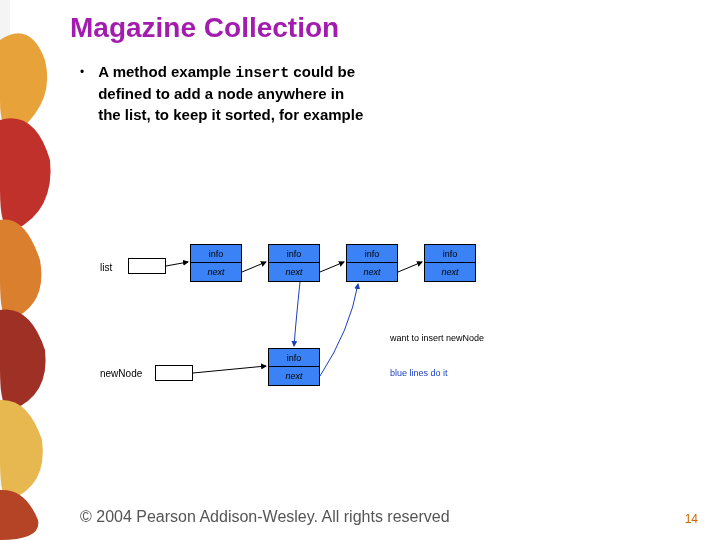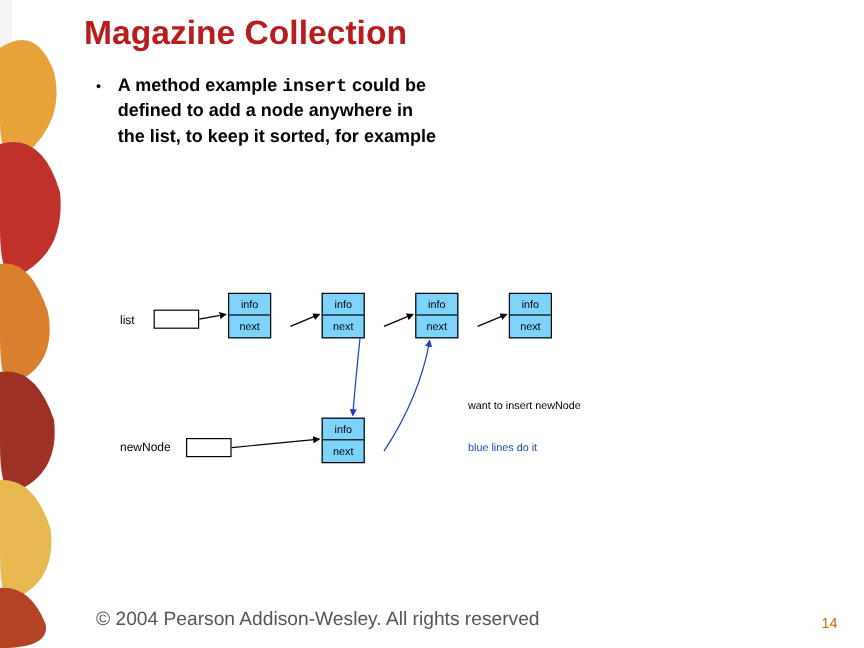--- a/index.html
+++ b/index.html
@@ -20,21 +20,21 @@
   }
   .slide-content {
     position: absolute;
     left: 70px;
     top: 12px;
     right: 20px;
   }
   .title {
     font-size: 28px;
     font-weight: bold;
-    color: #b91c1c;
+    color: #a21caf;
     margin-bottom: 18px;
   }
   .bullet-block {
     display: flex;
     align-items: flex-start;
     margin-left: 10px;
     width: 290px;
   }
   .bullet-dot {
     font-size: 12px;
@@ -61,33 +61,33 @@
     height: 210px;
   }
   .dlabel {
     position: absolute;
     font-family: "Comic Sans MS", cursive, sans-serif;
     font-size: 10px;
     color: #000;
   }
   .node {
     position: absolute;
-    width: 36px;
+    width: 52px;
     border: 1px solid #000;
-    background: #7dd3fc;
+    background: #3b82f6;
   }
   .node .cell {
     height: 18px;
     border-bottom: 1px solid #000;
     text-align: center;
     font-family: "Comic Sans MS", cursive, sans-serif;
     font-size: 9px;
     line-height: 18px;
   }
-  .node .cell:last-child { border-bottom: none; }
+  .node .cell:last-child { border-bottom: none; font-style: italic; }
   .listbox {
     position: absolute;
     width: 38px;
     height: 16px;
     border: 1px solid #000;
     background: #fff;
   }
   .annot {
     position: absolute;
     font-family: "Comic Sans MS", cursive, sans-serif;

